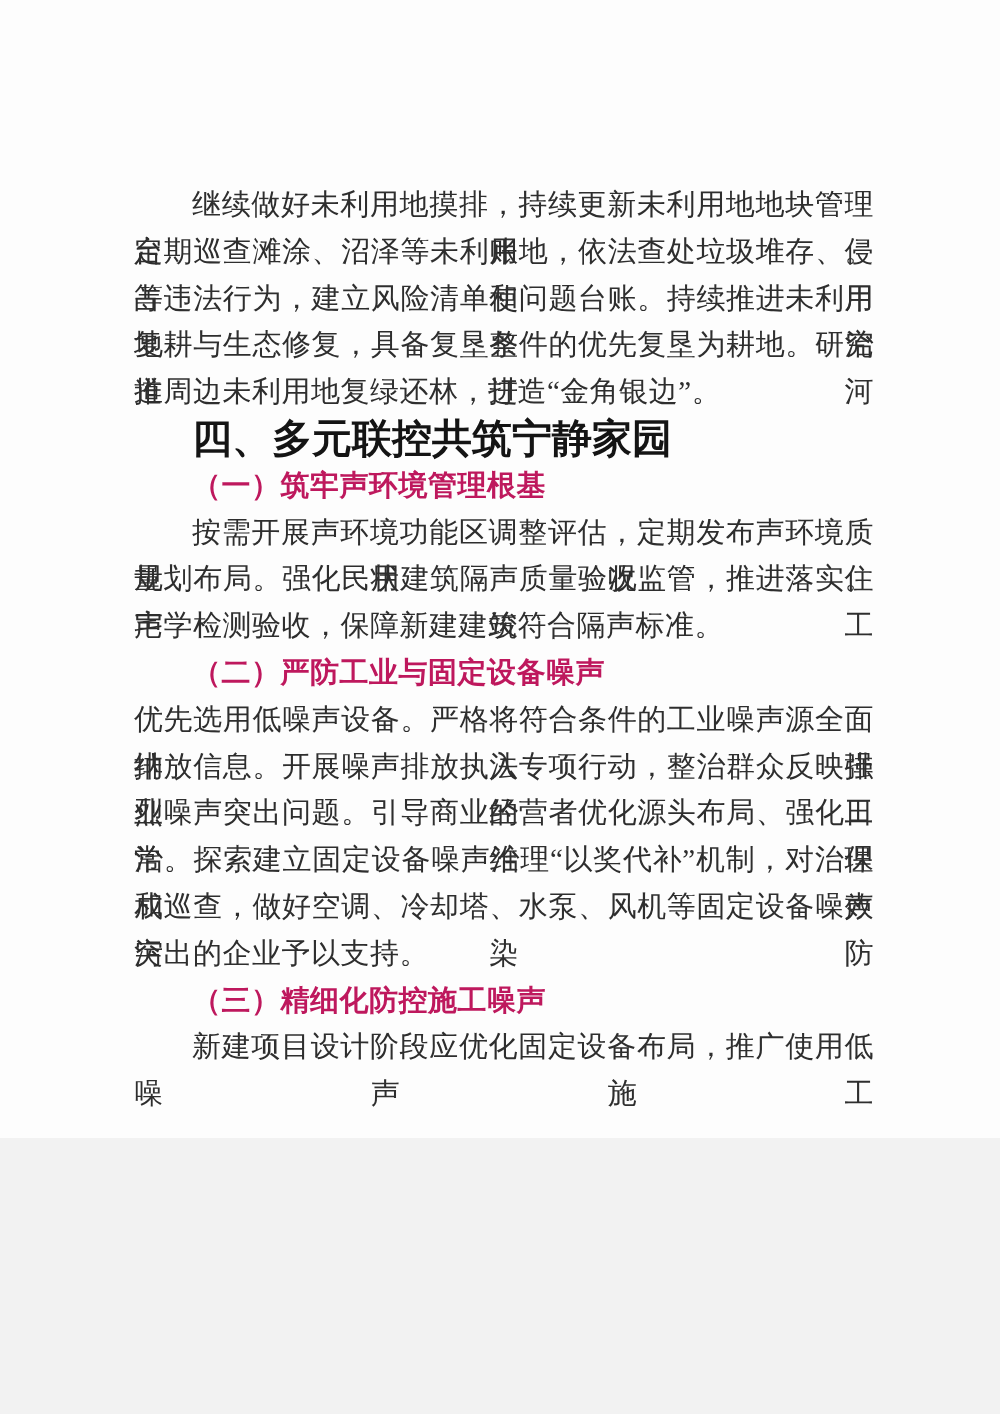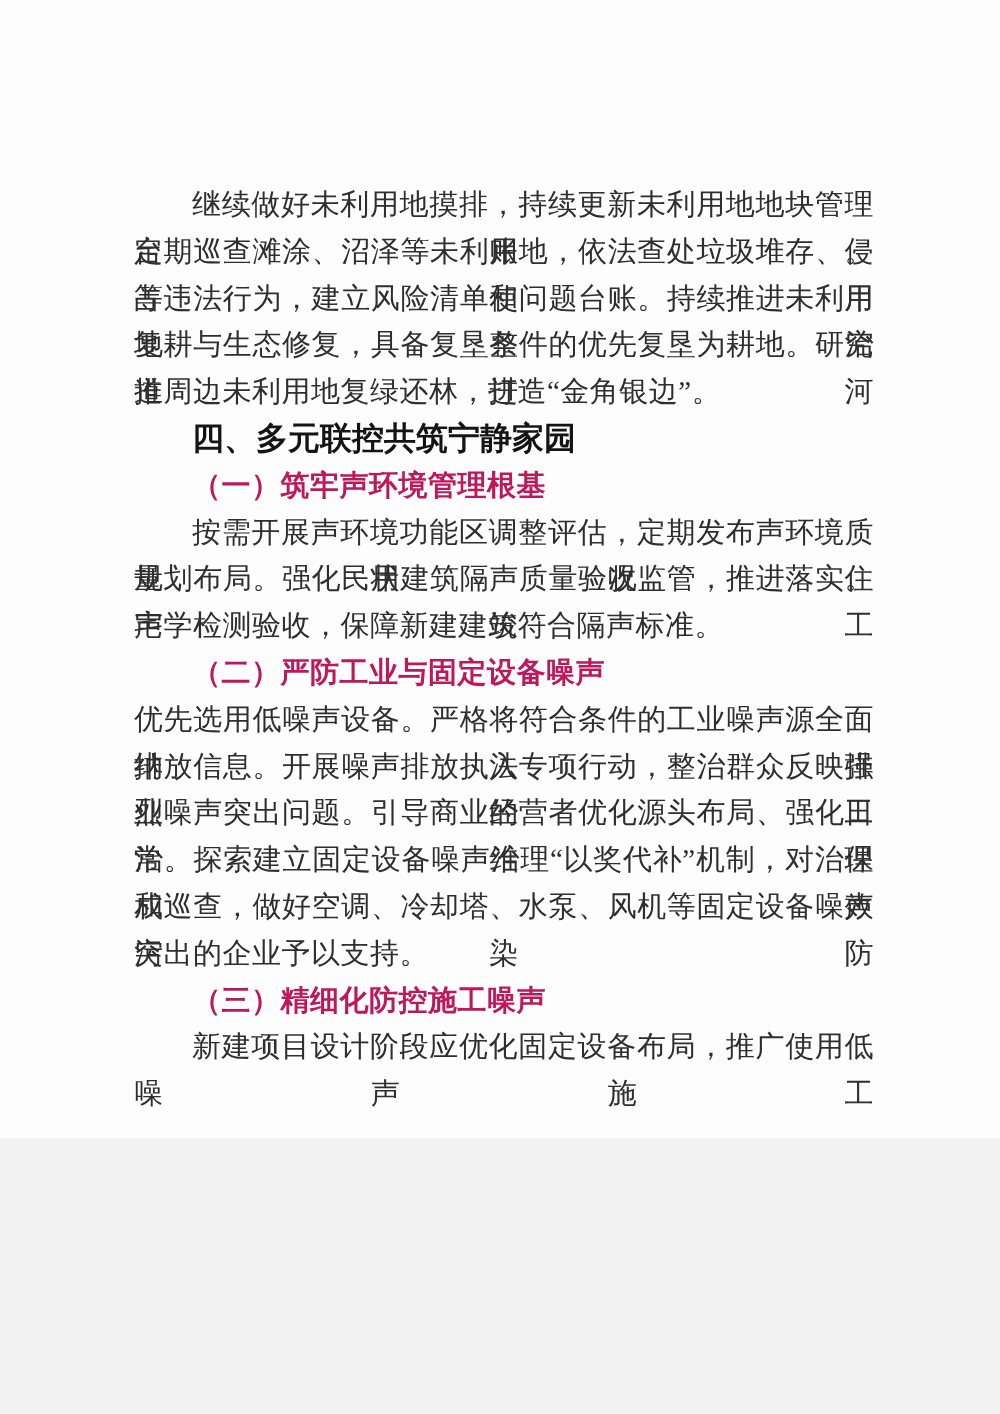--- a/index.html
+++ b/index.html
@@ -37,21 +37,21 @@
   }
   .just {
     white-space: normal;
     text-align: justify;
     text-align-last: justify;
   }
   .indent { text-indent: 58px; }
   .h-main {
     font-family: "Liberation Sans", "DejaVu Sans", sans-serif;
     font-weight: 700;
-    font-size: 32px;
+    font-size: 40px;
     color: #141414;
     letter-spacing: 0;
   }
   .h-sub {
     font-weight: 600;
     color: #be185d;
   }
   .page-number {
     position: absolute;
     top: 1302px;

